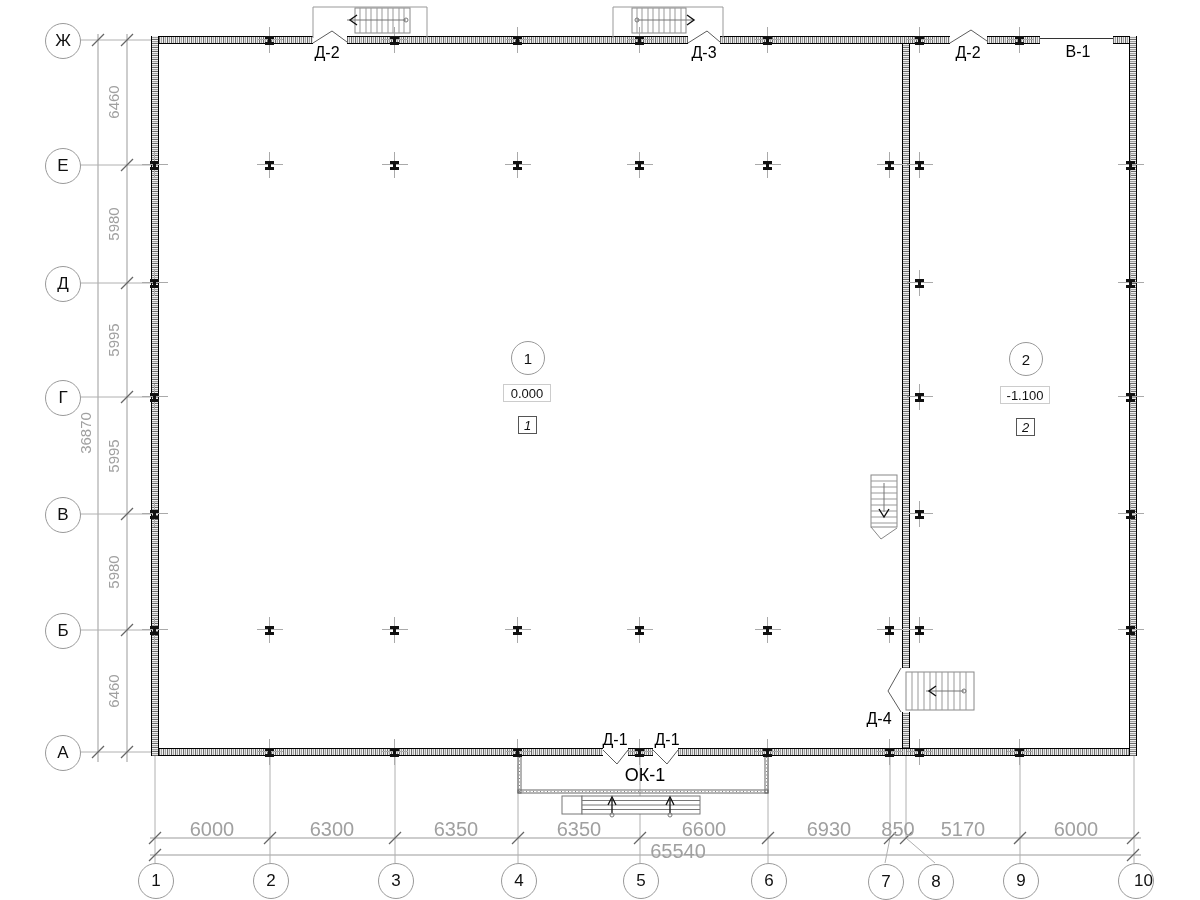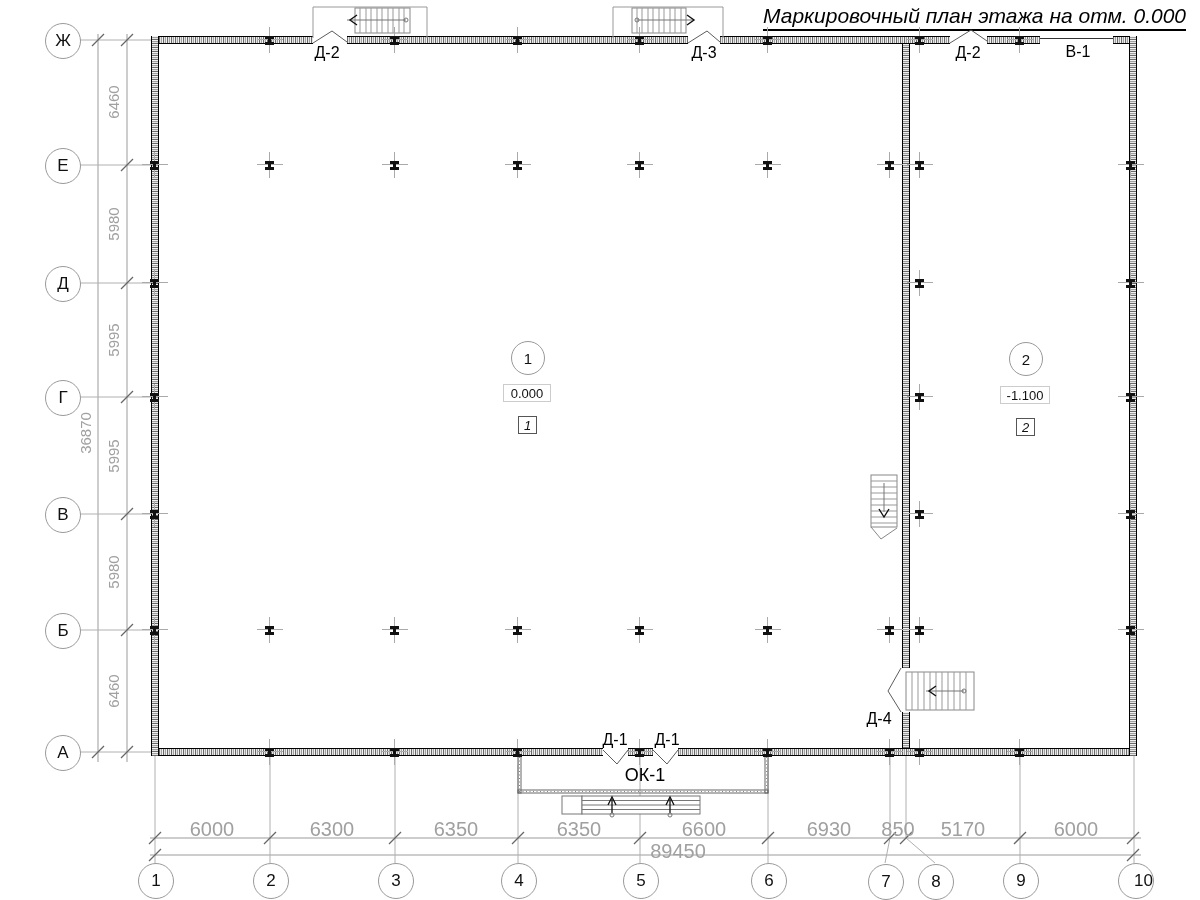--- a/index.html
+++ b/index.html
@@ -222,21 +222,20 @@
   <div class="wall-h" style="left:987px;top:36px;width:53px;"></div>
   <div class="wall-h" style="left:1113px;top:36px;width:24px;"></div>
   <div class="wall-h" style="left:155px;top:748px;width:448px;"></div>
   <div class="wall-h" style="left:628px;top:748px;width:25px;"></div>
   <div class="wall-h" style="left:678px;top:748px;width:459px;"></div>
   <div class="wall-v" style="left:151px;top:36px;height:720px;"></div>
   <div class="wall-v" style="left:1129px;top:36px;height:720px;"></div>
   <div class="wall-v" style="left:902px;top:44px;height:624px;"></div>
   <div class="wall-v" style="left:902px;top:712px;height:36px;"></div>
 
-  <div class="title">Маркировочный план этажа на отм. 0.000</div>
 
   <div class="axc" style="left:45px;top:23px;">
       <span>Ж</span>
     </div>
   <div class="axc" style="left:45px;top:148px;">
       <span>Е</span>
     </div>
   <div class="axc" style="left:45px;top:266px;">
       <span>Д</span>
     </div>
@@ -294,21 +293,21 @@
 
   <div class="dim" style="left:212px;top:829px;">6000</div>
   <div class="dim" style="left:332px;top:829px;">6300</div>
   <div class="dim" style="left:456px;top:829px;">6350</div>
   <div class="dim" style="left:579px;top:829px;">6350</div>
   <div class="dim" style="left:704px;top:829px;">6600</div>
   <div class="dim" style="left:829px;top:829px;">6930</div>
   <div class="dim" style="left:898px;top:829px;">850</div>
   <div class="dim" style="left:963px;top:829px;">5170</div>
   <div class="dim" style="left:1076px;top:829px;">6000</div>
-  <div class="dim" style="left:678px;top:851px;">89450</div>
+  <div class="dim" style="left:678px;top:851px;">65540</div>
 
   <div class="lbl" style="left:327px;top:53px;">Д-2</div>
   <div class="lbl" style="left:704px;top:53px;">Д-3</div>
   <div class="lbl" style="left:968px;top:53px;">Д-2</div>
   <div class="lbl" style="left:1078px;top:52px;">В-1</div>
   <div class="lbl" style="left:615px;top:740px;">Д-1</div>
   <div class="lbl" style="left:667px;top:740px;">Д-1</div>
   <div class="lbl lbl-big" style="left:645px;top:775px;">ОК-1</div>
   <div class="lbl" style="left:879px;top:691px;margin-top:28px;">Д-4</div>
 

